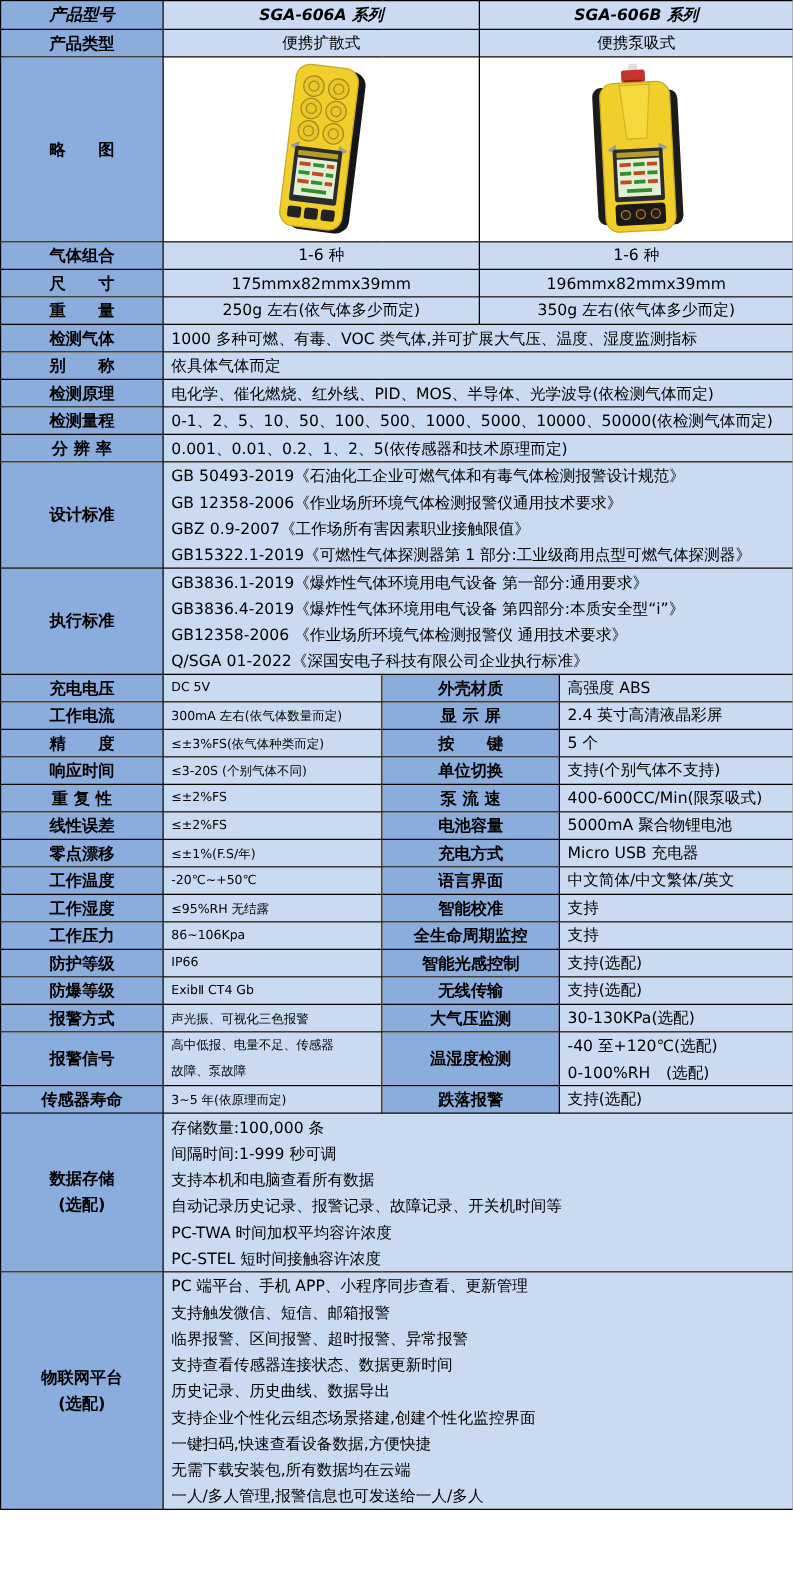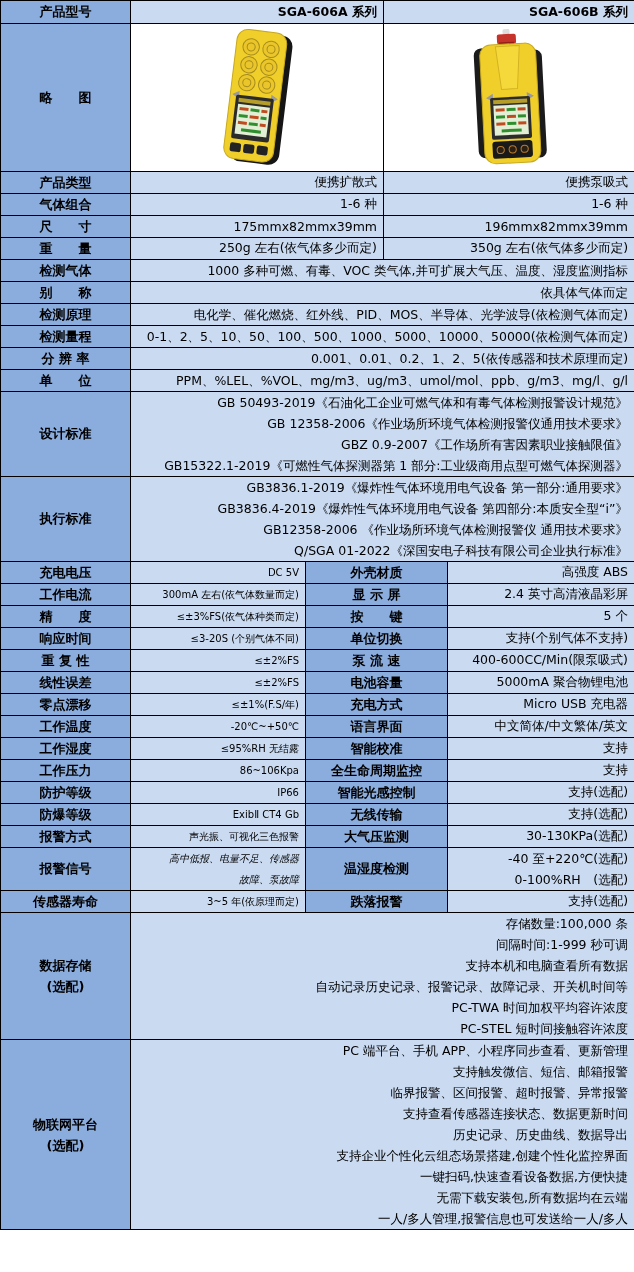--- a/index.html
+++ b/index.html
@@ -1,47 +1,52 @@
 <!DOCTYPE html>
 <html><head>
 <meta charset="utf-8">
 <style>
   html,body{margin:0;padding:0;background:#ffffff;}
   body{font-family:"DejaVu Sans","Liberation Sans",sans-serif;color:#000;}
   .page{width:634px;}
   table{border-collapse:collapse;width:634px;table-layout:fixed;}
   td{border:1.5px solid #000;padding:0 6px;font-size:12.5px;vertical-align:middle;height:21px;overflow:hidden;}
   td.label{background:#8badde;font-weight:700;text-align:center;font-size:13px;padding:0 2px;}
-  td.value{background:#c9daf1;text-align:right;}
-  td.center{}
+  td.value{background:#c9daf1;}
+  td.center{text-align:center;}
   td.bold{font-weight:700;}
-  tr.head td{height:22px;}
+  tr.head td{height:22px;font-style:italic;}
   td.imgcell{background:#ffffff;text-align:center;vertical-align:middle;height:147px;padding:0;}
   td .line{line-height:21px;white-space:nowrap;}
   td.v1{font-size:10px;white-space:nowrap;}
-  td.v1 .line{white-space:nowrap;font-style:italic;}
+  td.v1 .line{white-space:nowrap;}
   svg{display:inline-block;vertical-align:middle;}
 </style>
 </head>
 <body>
 
 <div class="page">
   <table>
     <colgroup>
       <col style="width:130px">
         <col style="width:175px">
         <col style="width:78px">
         <col style="width:64px">
         <col style="width:187px">
     </colgroup>
     <tbody>
         <tr class="head">
           <td class="label">产品型号</td>
           <td class="value center bold" colspan="2">SGA-606A 系列</td>
           <td class="value center bold" colspan="2">SGA-606B 系列</td>
+        </tr>
+        <tr>
+          <td class="label">产品类型</td>
+          <td class="value center" colspan="2">便携扩散式</td>
+          <td class="value center" colspan="2">便携泵吸式</td>
         </tr>
         <tr>
           <td class="label">略　　图</td>
           <td class="imgcell" colspan="2"><svg width="230" height="142" viewBox="0 0 230 142">
     <g transform="rotate(7 115 71)">
       <rect x="128" y="16" width="10" height="102" rx="5" fill="#161616" transform="rotate(17 133 20)"></rect>
       <rect x="94" y="6" width="50" height="130" rx="11" fill="#151515"></rect>
       <rect x="88" y="4" width="50" height="130" rx="11" fill="#f1cf2b" stroke="#c7a91f" stroke-width="1"></rect>
       <g stroke="#a68c1d" fill="#eac62a">
         <circle cx="103" cy="21" r="8.2"></circle>
@@ -108,25 +113,20 @@
         <rect x="106" y="102" width="20" height="3" fill="#2f8f2f"></rect>
       </g>
       <rect x="96" y="114" width="40" height="17" rx="3" fill="#191919"></rect>
       <circle cx="104" cy="122.5" r="3.6" fill="#2a1f12" stroke="#b97a2a" stroke-width="1"></circle>
       <circle cx="116" cy="122.5" r="3.6" fill="#2a1f12" stroke="#b97a2a" stroke-width="1"></circle>
       <circle cx="128" cy="122.5" r="3.6" fill="#2a1f12" stroke="#b97a2a" stroke-width="1"></circle>
     </g>
   </svg></td>
         </tr>
         <tr>
-          <td class="label">产品类型</td>
-          <td class="value center" colspan="2">便携扩散式</td>
-          <td class="value center" colspan="2">便携泵吸式</td>
-        </tr>
-        <tr>
           <td class="label">气体组合</td>
           <td class="value center" colspan="2">1-6 种</td>
           <td class="value center" colspan="2">1-6 种</td>
         </tr>
         <tr>
           <td class="label">尺　　寸</td>
           <td class="value center" colspan="2">175mmx82mmx39mm</td>
           <td class="value center" colspan="2">196mmx82mmx39mm</td>
         </tr>
         <tr>
@@ -155,26 +155,20 @@
         <tr>
           <td class="label">检测量程</td>
           <td class="value" colspan="4">
             <div class="line">0-1、2、5、10、50、100、500、1000、5000、10000、50000(依检测气体而定)</div>
           </td>
         </tr>
         <tr>
           <td class="label">分 辨 率</td>
           <td class="value" colspan="4">
             <div class="line">0.001、0.01、0.2、1、2、5(依传感器和技术原理而定)</div>
-          </td>
-        </tr>
-        <tr>
-          <td class="label">单　　位</td>
-          <td class="value" colspan="4">
-            <div class="line">PPM、%LEL、%VOL、mg/m3、ug/m3、umol/mol、ppb、g/m3、mg/l、g/l</div>
           </td>
         </tr>
         <tr>
           <td class="label">设计标准</td>
           <td class="value" colspan="4">
             <div class="line">GB 50493-2019《石油化工企业可燃气体和有毒气体检测报警设计规范》</div>
             <div class="line">GB 12358-2006《作业场所环境气体检测报警仪通用技术要求》</div>
             <div class="line">GBZ 0.9-2007《工作场所有害因素职业接触限值》</div>
             <div class="line">GB15322.1-2019《可燃性气体探测器第 1 部分:工业级商用点型可燃气体探测器》</div>
           </td>
@@ -267,21 +261,21 @@
           <td class="value">30-130KPa(选配)</td>
         </tr>
         <tr>
           <td class="label">报警信号</td>
           <td class="value v1">
             <div class="line">高中低报、电量不足、传感器</div>
             <div class="line">故障、泵故障</div>
           </td>
           <td class="label" colspan="2">温湿度检测</td>
           <td class="value">
-            <div class="line">-40 至+220℃(选配)</div>
+            <div class="line">-40 至+120℃(选配)</div>
             <div class="line">0-100%RH　(选配)</div>
           </td>
         </tr>
         <tr>
           <td class="label">传感器寿命</td>
           <td class="value v1">3~5 年(依原理而定)</td>
           <td class="label" colspan="2">跌落报警</td>
           <td class="value">支持(选配)</td>
         </tr>
         <tr>

